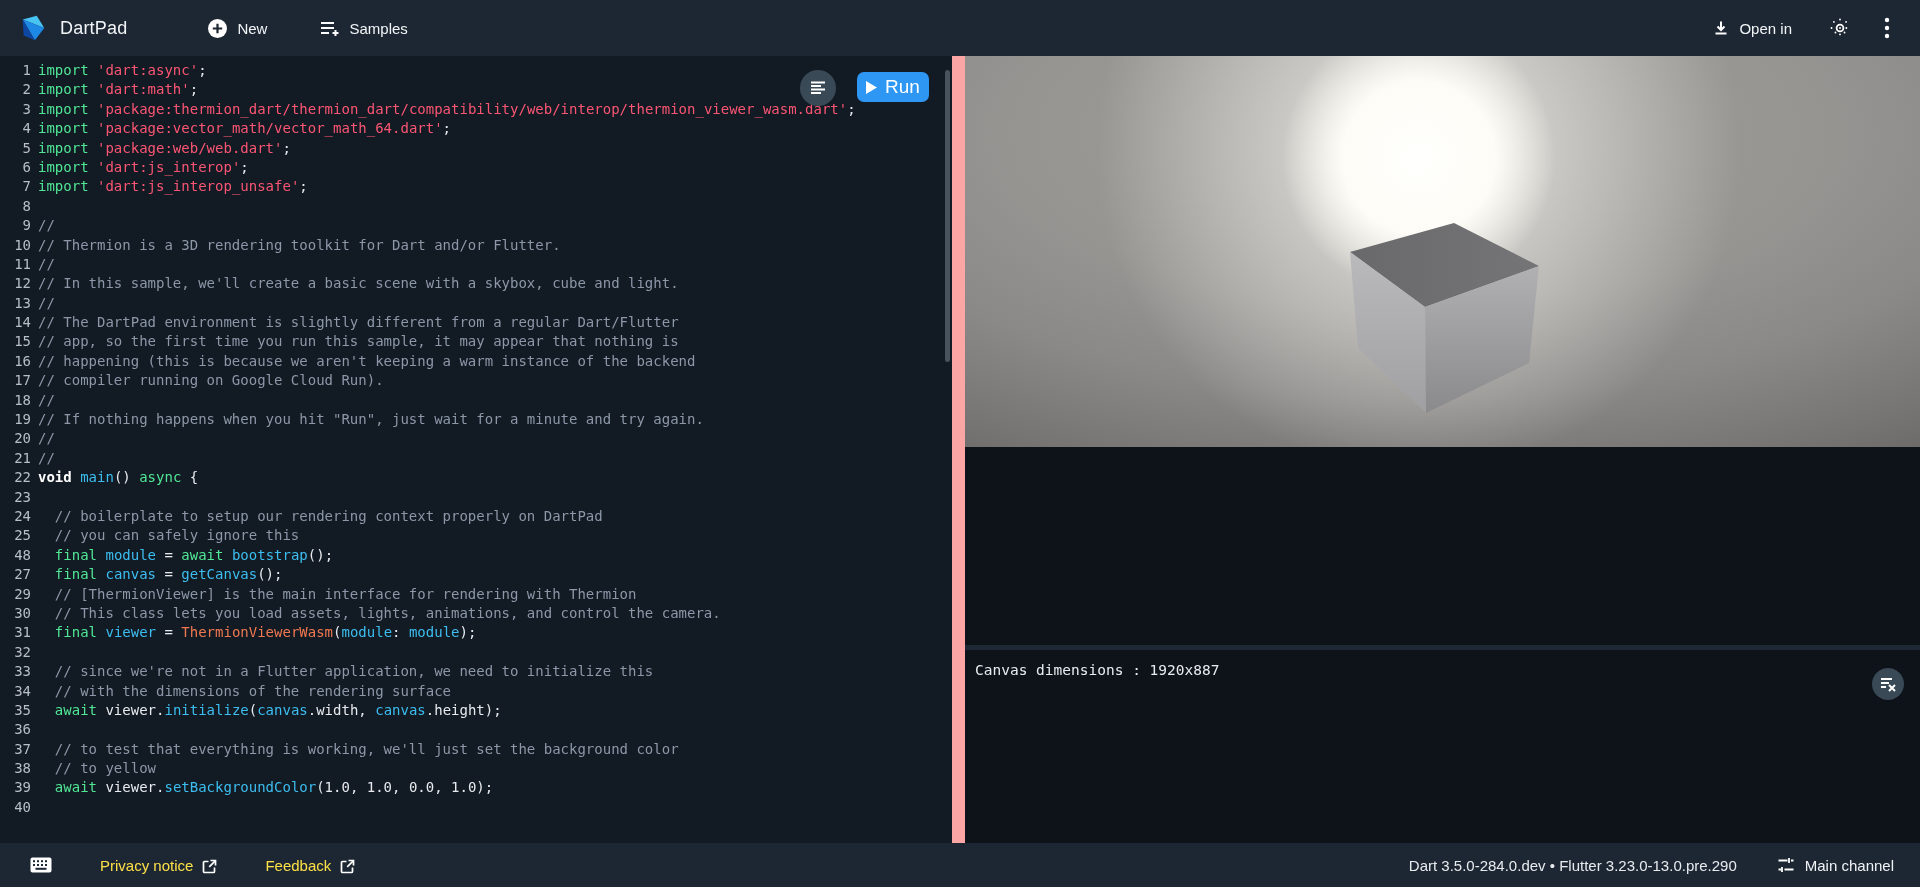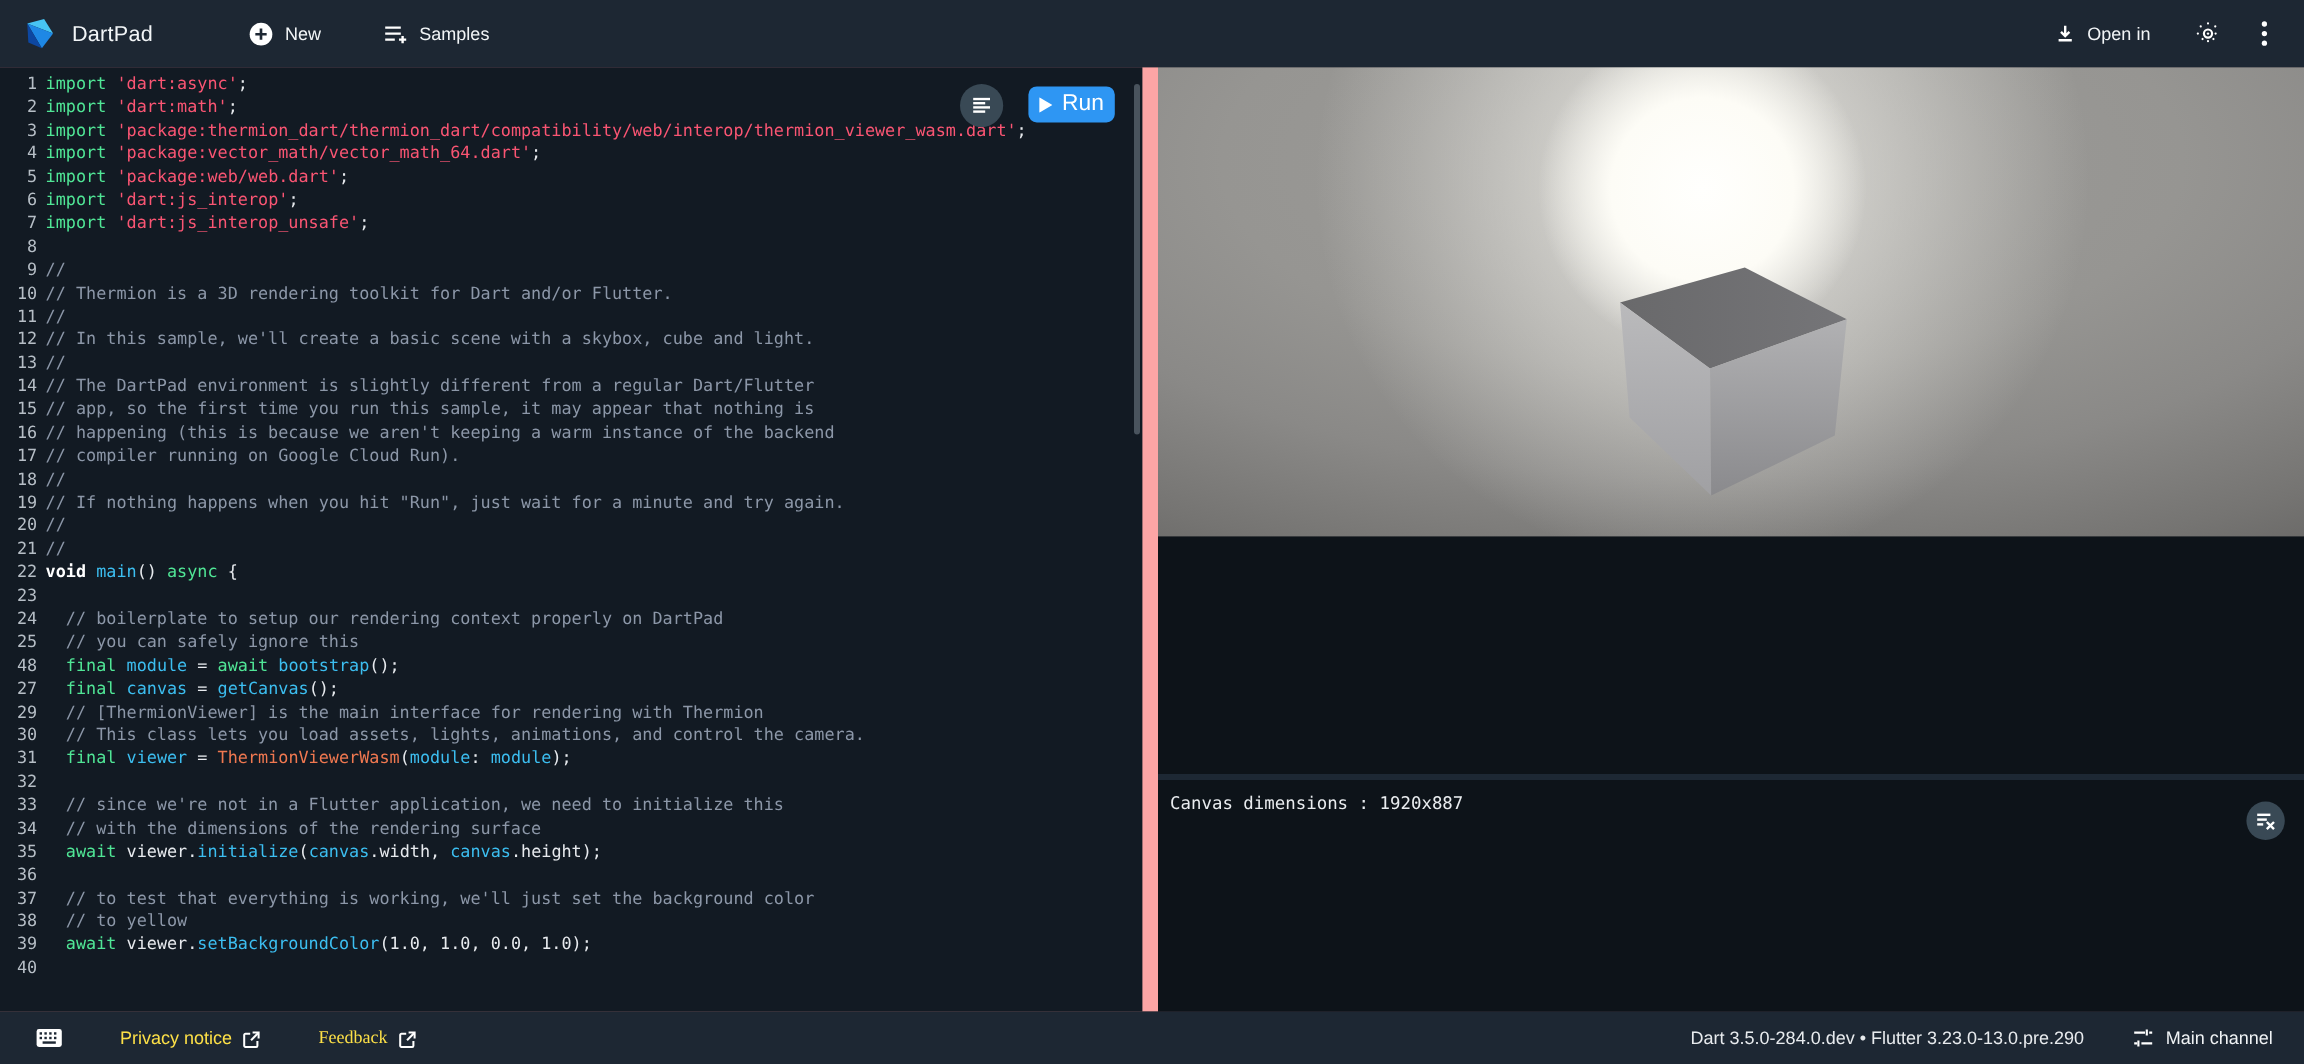--- a/index.html
+++ b/index.html
@@ -57,21 +57,21 @@
   .clear-btn{position:absolute;right:16px;top:18px;width:32px;height:32px;border-radius:50%;
              background:#394955;border:none;display:flex;align-items:center;justify-content:center;cursor:pointer;}
 
   
   .footer{position:absolute;left:0;right:0;bottom:0;height:44px;background:#1d2733;
           display:flex;align-items:center;color:#f0f3f5;z-index:5;}
   .ft-btn{display:flex;align-items:flex-end;gap:9px;font-size:15px;font-weight:500;color:#fde047;
           background:none;border:none;cursor:pointer;padding:4px 6px;}
   .kbd-btn{margin-left:24px;}
   .privacy{margin-left:36px;}
-  .feedback{margin-left:36px;font-family:Liberation Serif, serif;}
+  .feedback{margin-left:36px;}
   .ft-right{margin-left:auto;display:flex;align-items:center;gap:40px;margin-right:26px;}
   .version{font-size:15px;color:#e8ebee;}
   .channel{display:flex;align-items:center;gap:10px;font-size:15px;font-weight:500;cursor:pointer;}
   svg{display:block;}
 </style>
 </head>
 <body>
 
 <header class="topbar">
   <div class="brand">

